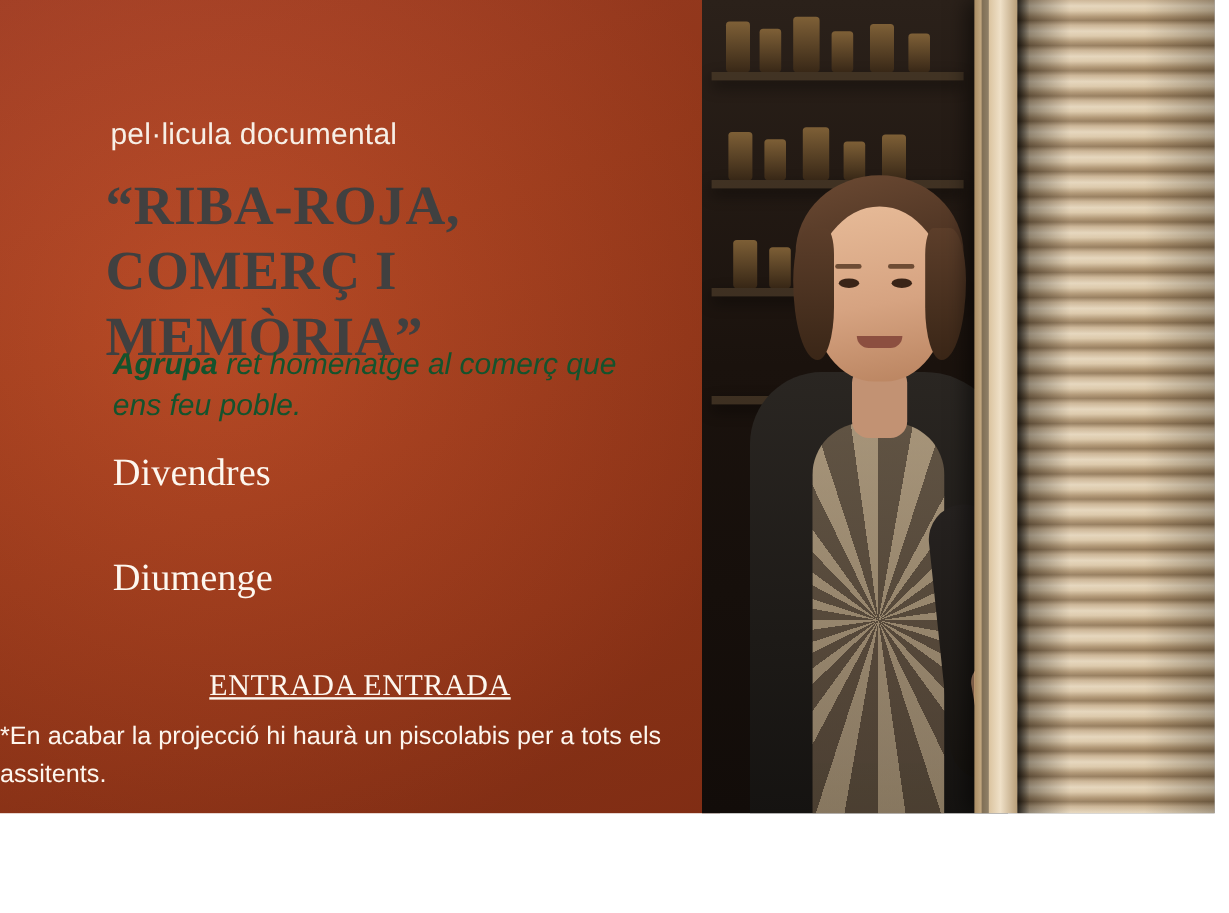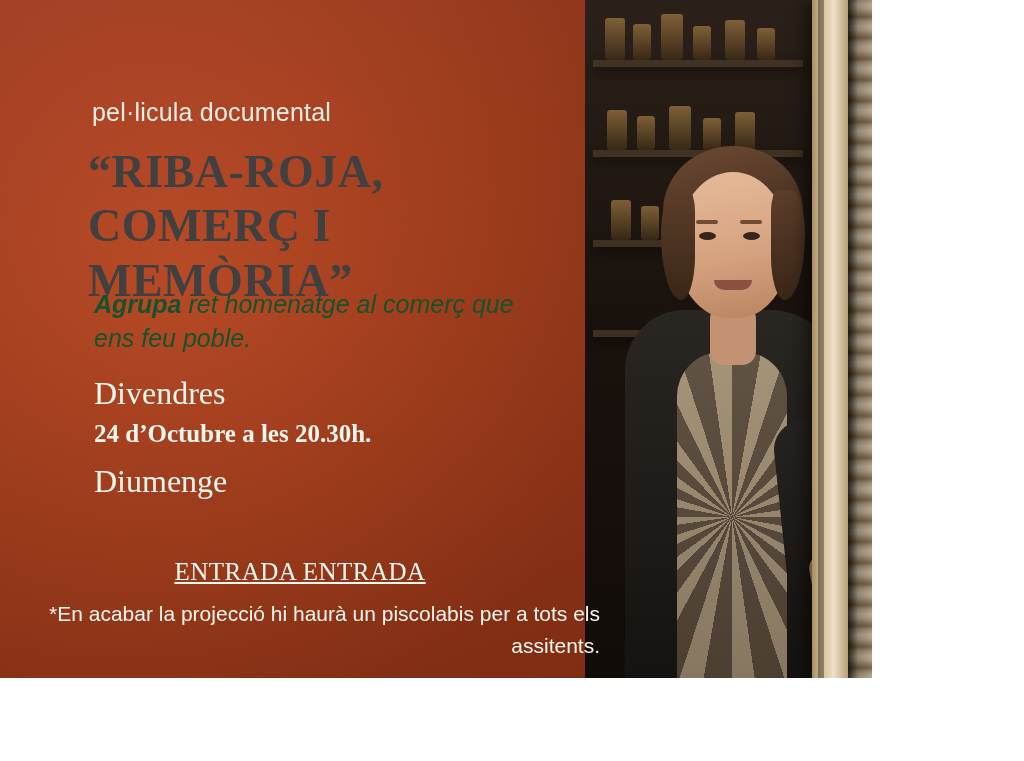--- a/index.html
+++ b/index.html
@@ -9,21 +9,21 @@
   }
   body {
     width: 1024px;
     height: 761px;
     overflow: hidden;
     font-family: "Liberation Sans", sans-serif;
   }
 
   .poster {
     position: relative;
-    width: 872px;
+    width: 1012px;
     height: 761px;
     background: #ffffff;
     overflow: hidden;
     text-decoration: underline;
   }
 
   
   .main-area {
     position: absolute;
     left: 0;
@@ -326,21 +326,21 @@
     font-size: 25px;
     color: #fdf7ef;
     text-decoration: underline;
     letter-spacing: .5px;
   }
   .note {
     position: absolute;
     left: 0;
     top: 598px;
     width: 600px;
-    text-align: right;
+    text-align: left;
     font-family: "Liberation Sans", sans-serif;
     font-size: 21px;
     line-height: 1.5;
     color: #fdf6ee;
   }
 
   
   .footer {
     position: absolute;
     left: 0;
@@ -408,21 +408,20 @@
     <div class="kicker">pel·licula documental</div>
 
     <div class="film-title">“RIBA-ROJA, COMERÇ I MEMÒRIA”</div>
 
     <div class="tagline">
       <b>Agrupa</b><span> ret homenatge al comerç que ens feu poble.</span>
     </div>
 
     <div class="date-block first">
       <div class="date-day">Divendres</div>
-      <div class="date-detail">24 d’Octubre a les 20.30h.</div>
     </div>
 
     <div class="date-block second">
       <div class="date-day">Diumenge</div>
     </div>
 
     <div class="free-entry">ENTRADA ENTRADA</div>
 
     <div class="note">*En acabar la projecció hi haurà un piscolabis per a tots els assitents.</div>
   </div>

